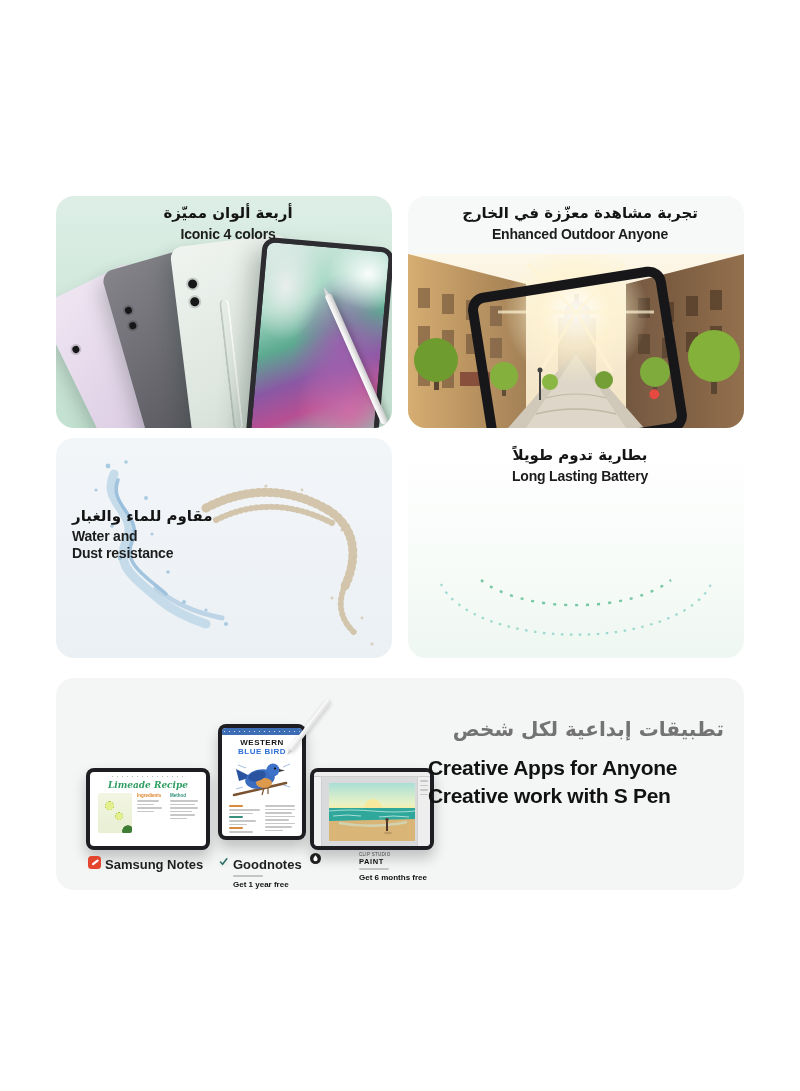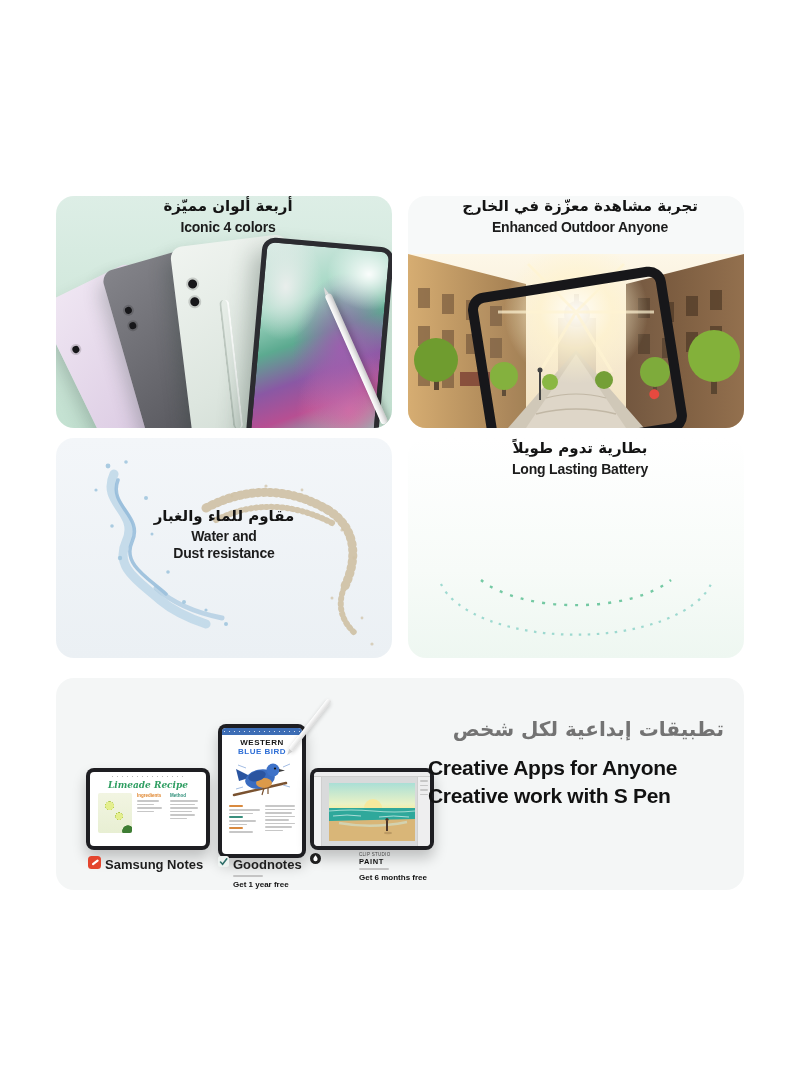--- a/index.html
+++ b/index.html
@@ -1,21 +1,21 @@
 <!DOCTYPE html>
 <html><head>
 <meta charset="utf-8">
 <style>
   * { margin:0; padding:0; box-sizing:border-box; }
   body { background:#ffffff; font-family:"Liberation Sans", sans-serif; }
   .page { position:relative; width:800px; height:1091px; background:#ffffff; overflow:hidden; }
   .card { position:absolute; border-radius:18px; overflow:hidden; }
 
   
-  .card-title { position:relative; z-index:5; text-align:center; padding-top:0;margin-left:8px; }
+  .card-title { position:relative; z-index:5; text-align:center; padding-top:7px;margin-left:8px; }
   .t-ar { font-family:"DejaVu Sans", sans-serif; font-size:15px; font-weight:bold; color:#141414; direction:rtl; line-height:1.4; }
   .t-en { font-size:14px; font-weight:bold; color:#1c1c1c; margin-top:2px; letter-spacing:-0.2px; }
 
   
   #card-colors { left:56px; top:196px; width:336px; height:232px;
     background:linear-gradient(180deg,#ddeee6 0%,#cfe7da 55%,#c3e1d1 100%); }
   .tab-back { position:absolute; border-radius:12px; box-shadow:-6px 10px 18px rgba(40,60,50,.25); }
   .tb1 { left:18px; top:78px; width:104px; height:190px; transform:rotate(-26deg);
     background:linear-gradient(155deg,#f0e7f3 0%,#ddcde4 70%,#cdbcd6 100%); }
   .tb2 { left:70px; top:58px; width:110px; height:200px; transform:rotate(-16deg);
@@ -40,21 +40,21 @@
   .s-pen-1::before { content:""; position:absolute; top:-8px; left:1px; width:0; height:0;
     border-left:2.5px solid transparent; border-right:2.5px solid transparent; border-bottom:8px solid #d8d8d8; }
 
   
   #card-outdoor { left:408px; top:196px; width:336px; height:232px; background:#f7f9f9; }
   .photo { position:absolute; left:0; top:58px; width:336px; height:174px; }
 
   
   #card-water { left:56px; top:438px; width:336px; height:220px;
     background:linear-gradient(180deg,#f3f6f9 0%,#ebf0f4 100%); }
-  .water-text { position:absolute; left:0; top:68px; width:100%; text-align:center; z-index:4; }
+  .water-text { position:absolute; left:16px; top:68px; width:100%; text-align:left; z-index:4; }
   .water-text .t-en { margin-top:1px; line-height:1.2; }
   .splash-svg { position:absolute; left:0; top:0; width:336px; height:220px; z-index:1; }
 
   
   #card-battery { left:408px; top:438px; width:336px; height:220px;
     background:linear-gradient(180deg,#ffffff 0%,#f7fbf8 60%,#eef7f1 100%); }
   .ticks { position:absolute; left:18px; top:132px; z-index:1; }
   .bat-tab { position:absolute; left:84px; top:62px; width:168px; height:112px; z-index:3;
     background:#1b1b1e; border-radius:11px; padding:5px; box-shadow:0 14px 22px rgba(30,60,50,.28); }
   .bat-screen { position:relative; width:100%; height:100%; border-radius:7px; overflow:hidden;
@@ -89,21 +89,21 @@
       radial-gradient(circle 7px at 34% 32%, #e4ef8e 58%, #a9c544 62%, rgba(0,0,0,0) 66%),
       radial-gradient(circle 6px at 62% 58%, #e4ef8e 58%, #a9c544 62%, rgba(0,0,0,0) 66%),
       radial-gradient(circle 9px at 88% 95%, #3e7d33 60%, rgba(0,0,0,0) 66%),
       linear-gradient(180deg,#f2f5e2 0%,#e8efd3 100%); }
   .notes-col { width:28px; }
   .col-head { font-size:4.5px; font-weight:bold; line-height:1.2; margin-bottom:1px; }
   .ch1 { color:#e0862e; } .ch2 { color:#2f8f7a; }
   .bar { background:#c7c7c7; height:1.5px; border-radius:1px; margin:2px 0; }
   .bar.w60 { width:60%; } .bar.w80 { width:80%; } .bar.w90 { width:90%; }
 
-  .bird-tab { left:162px; top:46px; width:88px; height:134px; }
+  .bird-tab { left:162px; top:46px; width:88px; height:116px; }
   .bird-topbar { height:7px; background:#3d6db5;
     background-image:radial-gradient(circle 0.8px, rgba(255,255,255,.8) 50%, transparent 55%); background-size:5px 7px; }
   .bird-title1 { text-align:center; font-size:8px; font-weight:bold; letter-spacing:.5px; color:#161616; margin-top:3px; }
   .bird-title2 { text-align:center; font-size:8px; font-weight:bold; letter-spacing:.5px; color:#2f6fd6; }
   .bird-art { display:block; margin:1px auto 0; }
   .bird-cols { display:flex; gap:5px; padding:2px 7px 0; }
   .bird-col { flex:1; }
   .head-bar { height:2px; width:14px; border-radius:1px; margin:2px 0 2px; }
   .hb1 { background:#d98a3f; } .hb2 { background:#3a8f7d; }
 

